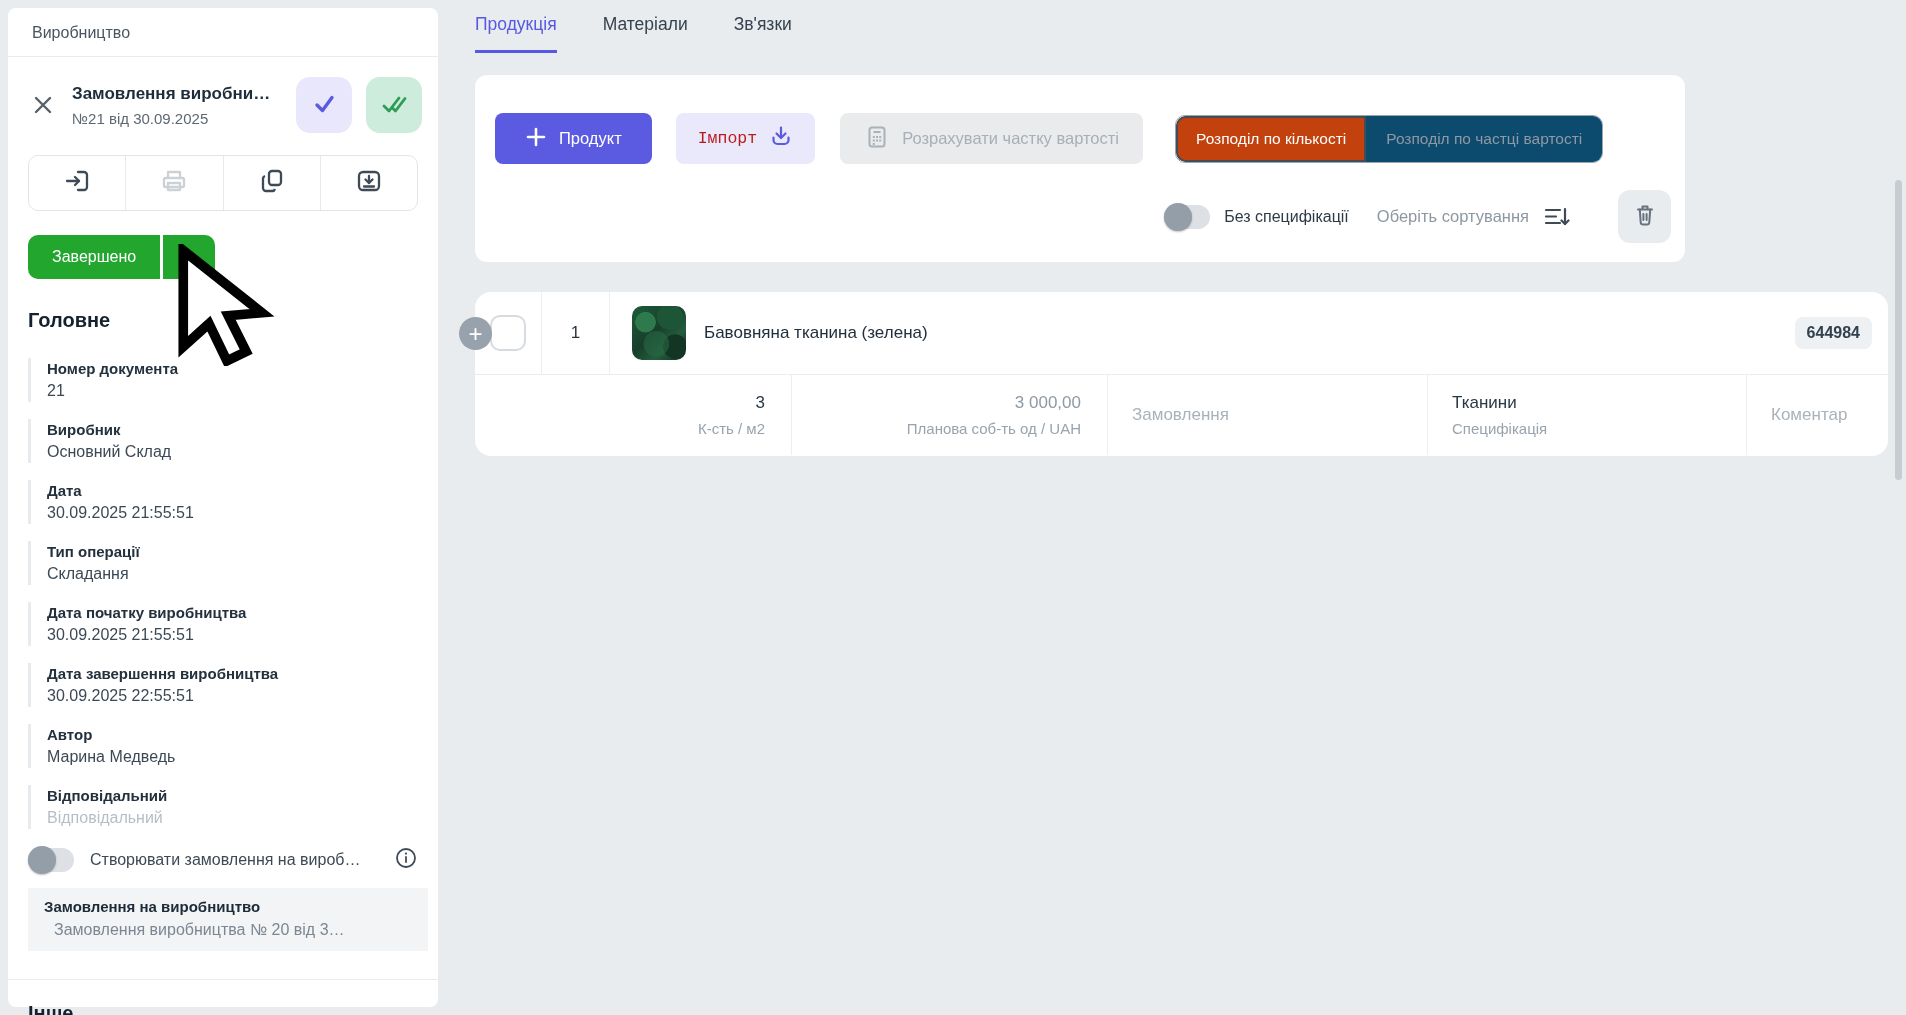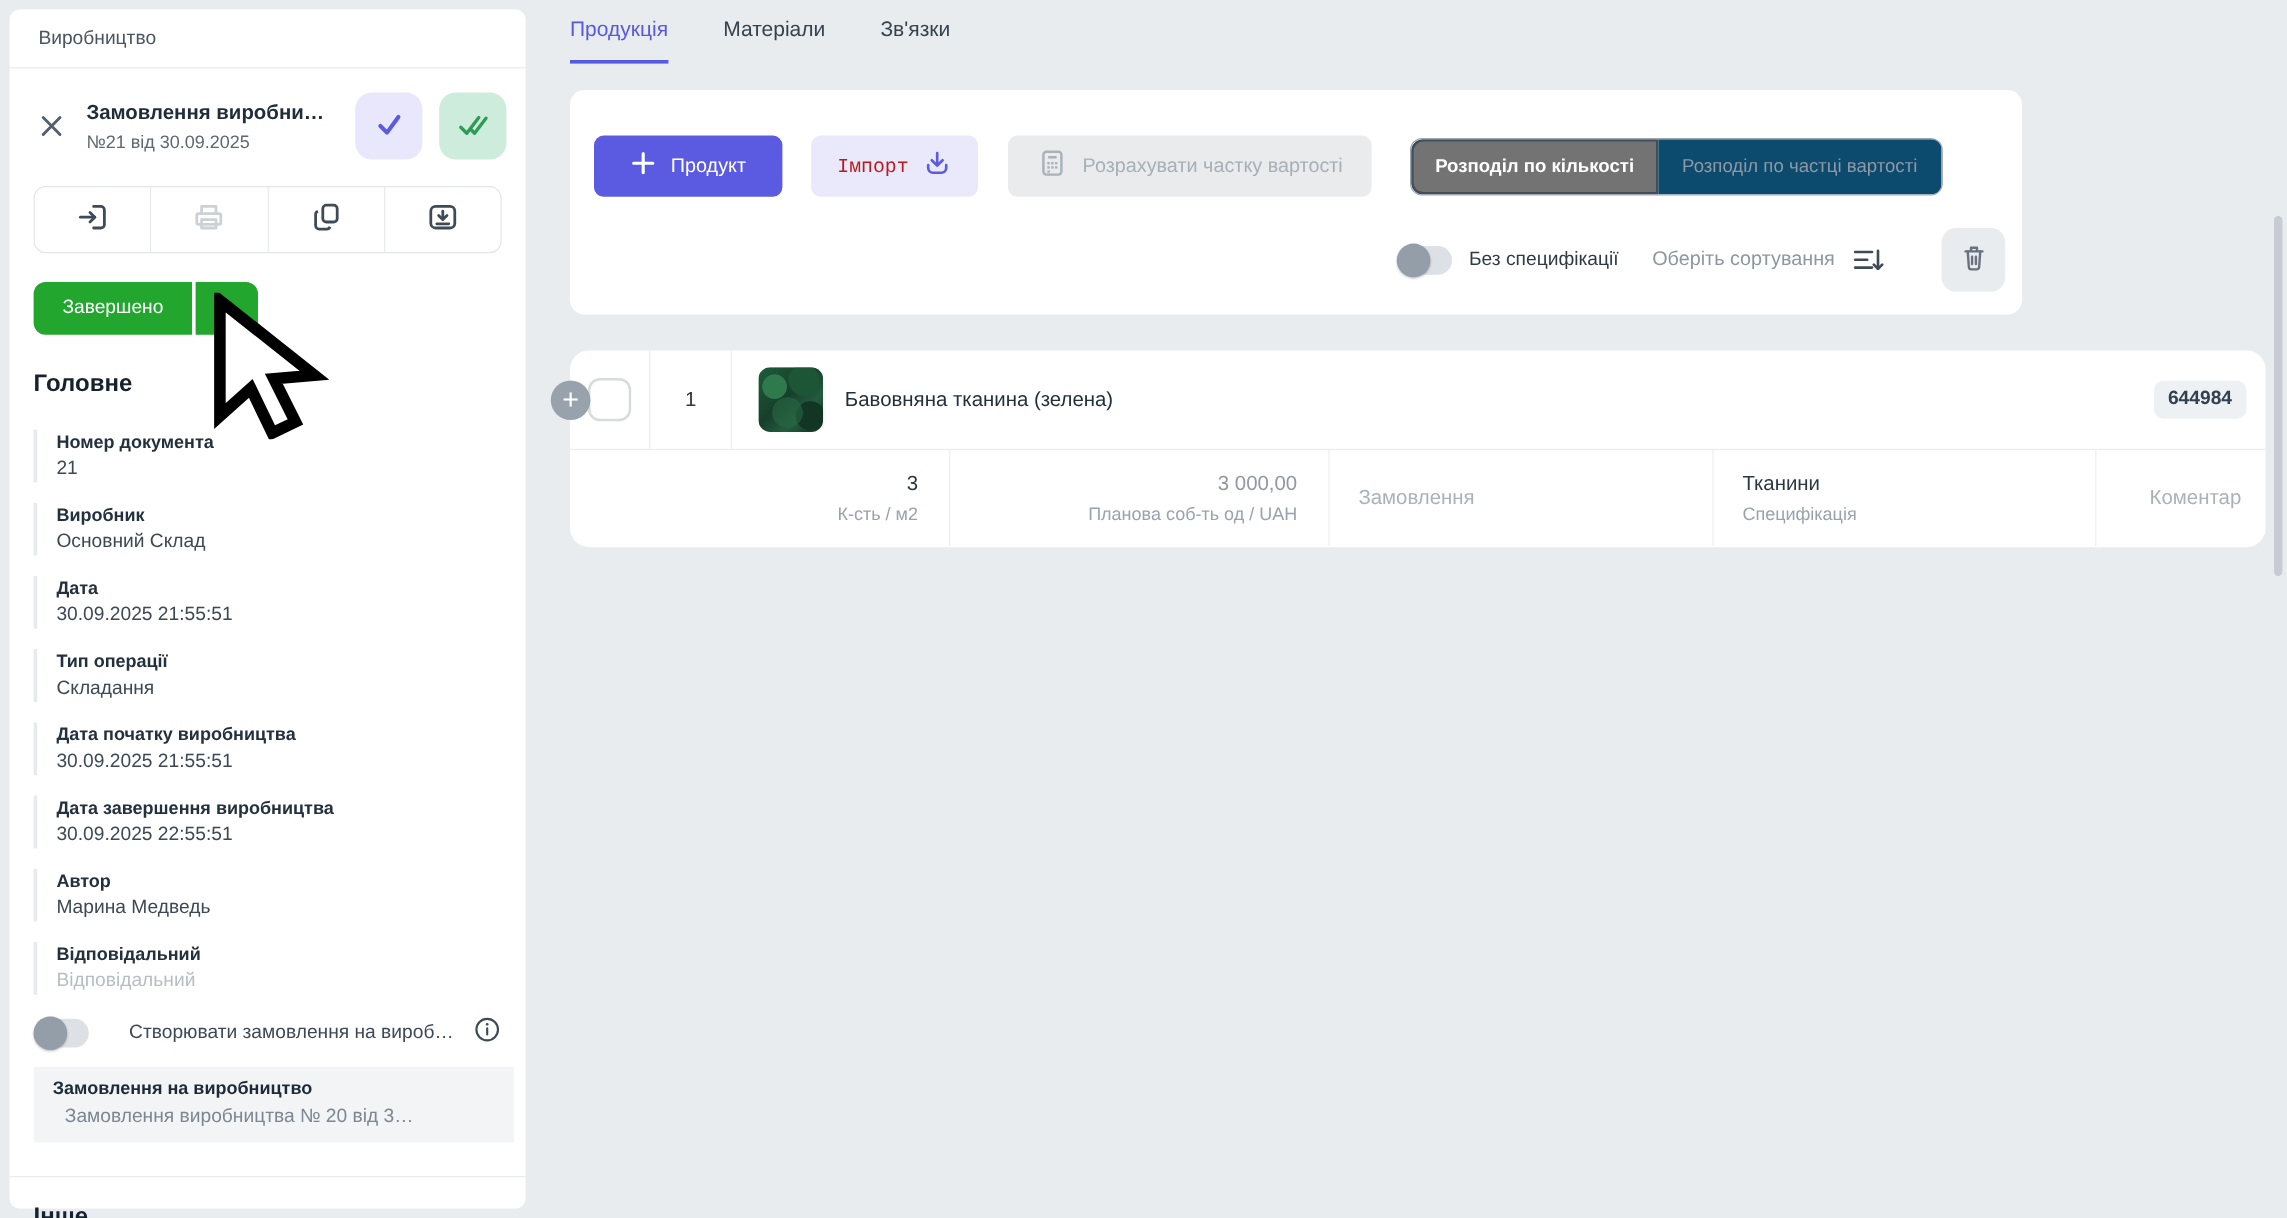--- a/index.html
+++ b/index.html
@@ -42,21 +42,21 @@
   .field { border-left:3px solid #e8ebee; padding:2px 8px 2px 16px; margin-bottom:17px; }
   .f-label { font-size:15px; font-weight:700; color:#23303d; }
   .f-value { font-size:16px; color:#3c4955; margin-top:5px; }
   .f-value.muted { color:#b6bec5; }
 
   .toggle-row { display:flex; align-items:center; gap:16px; margin:6px 20px 0 20px; }
   .toggle { width:46px; height:24px; border-radius:12px; background:#dde1e5; position:relative;
             flex:0 0 auto; cursor:pointer; }
   .toggle .knob { position:absolute; left:0px; top:-2px; width:28px; height:28px; border-radius:50%;
                   background:#939ea8; box-shadow:0 1px 2px rgba(0,0,0,.25); }
-  .toggle-label { flex:1 1 auto; font-size:16px; color:#3d4955; white-space:nowrap; overflow:hidden;text-align:right; }
+  .toggle-label { flex:1 1 auto; font-size:16px; color:#3d4955; white-space:nowrap; overflow:hidden; }
 
   .linked-box { background:#f2f4f5; margin:14px 10px 0 20px; padding:10px 14px 12px 16px; }
   .linked-label { font-size:15px; font-weight:700; color:#1d2a37; }
   .linked-value { font-size:16px; color:#7b8793; margin-top:6px; margin-left:10px;
                   white-space:nowrap; overflow:hidden; }
   .sb-divider2 { height:1px; background:#e9ecee; margin-top:28px; }
 
   
   .tabs { position:absolute; left:475px; top:14px; display:flex; gap:46px; }
   .tab { font-size:17.5px; font-weight:500; color:#36434f; padding-bottom:15px;
@@ -67,21 +67,21 @@
   .card-toolbar { left:475px; top:75px; width:1210px; height:187px; border-radius:12px; }
   .btn-row { position:absolute; left:20px; top:38px; display:flex; align-items:center; height:51px; }
   .btn { border:none; border-radius:8px; height:51px; display:flex; align-items:center;
          justify-content:center; gap:12px; font-size:16.5px; cursor:pointer; white-space:nowrap; }
   .btn-product { background:#5a5be0; color:#fff; padding:0 30px; }
   .btn-import { background:#eae8fb; color:#b91c1c; padding:0 22px; margin-left:24px;font-family:Liberation Mono, monospace; }
   .btn-calc { background:#e9ebed; color:#a7afb7; padding:0 24px; margin-left:25px; cursor:default; }
   .segmented { display:flex; margin-left:32px; height:48px; border-radius:10px; overflow:hidden;
                border:1px solid #9aa4ad; }
   .seg { display:flex; align-items:center; padding:0 20px; font-size:15.5px; cursor:pointer; }
-  .seg.active { background:#737373; color:#fff; font-weight:700; box-shadow:0 0 0 2px #414e5a inset;
+  .seg.active { background:#c2410c; color:#fff; font-weight:400; box-shadow:0 0 0 2px #414e5a inset;
                 border-radius:10px 0 0 10px;text-align:center; }
   .seg.inactive { background:#0c4a6e; color:#8f99a3; }
 
   .filter-row { position:absolute; right:14px; top:115px; height:53px; display:flex; align-items:center; }
   .no-spec-label { font-size:16px; color:#2e3b47; margin:0 0 0 14px; }
   .sort-label { font-size:16.5px; color:#8d97a1; margin-left:28px; cursor:pointer; }
   .sort-icon { margin-left:13px; cursor:pointer; display:flex; }
   .trash-btn { width:53px; height:53px; margin-left:48px; border:none; border-radius:12px;
                background:#e9ecee; display:flex; align-items:center; justify-content:center; cursor:pointer; }
 
@@ -106,21 +106,21 @@
   .prod-name { font-size:17px; color:#22303d; }
   .prod-code { margin-left:auto; margin-right:16px; background:#eef1f4; border-radius:8px;
                padding:7px 12px; font-size:16px; font-weight:700; color:#33414e; }
   .detail-row { display:flex; height:80px; }
   .dcell { display:flex; flex-direction:column; justify-content:center; border-right:1px solid #eceef0; }
   .dcell:last-child { border-right:none; }
   .dc-1 { width:317px; align-items:flex-end; padding-right:26px; }
   .dc-2 { width:316px; align-items:flex-end; padding-right:26px; }
   .dc-3 { width:319px; align-items:flex-start; padding-left:24px; }
   .dc-4 { width:320px; align-items:flex-start; padding-left:24px; }
-  .dc-5 { flex:1; align-items:center; padding-left:24px; }
+  .dc-5 { flex:1; align-items:flex-start; padding-left:24px; }
   .d-value { font-size:17px; color:#2a3845; }
   .d-value.muted { color:#8f99a3; }
   .d-label { font-size:15px; color:#99a3ad; margin-top:7px; }
   .d-placeholder { font-size:17px; color:#a9b2ba; }
 
   .scroll-thumb { position:absolute; left:1895px; top:180px; width:7px; height:300px;
                   background:#c6ccd2; border-radius:4px; }
 </style>
 </head>
 <body>

